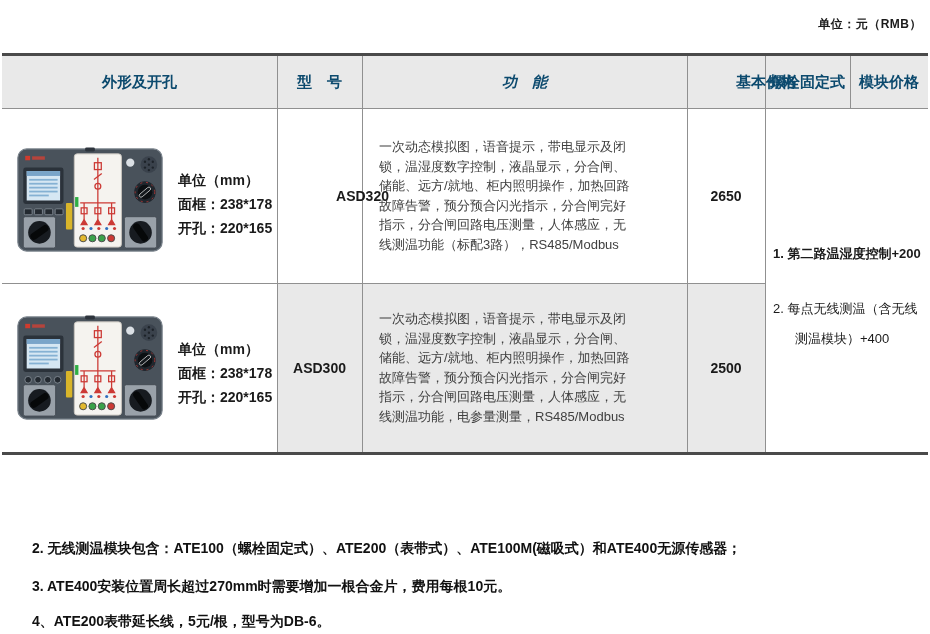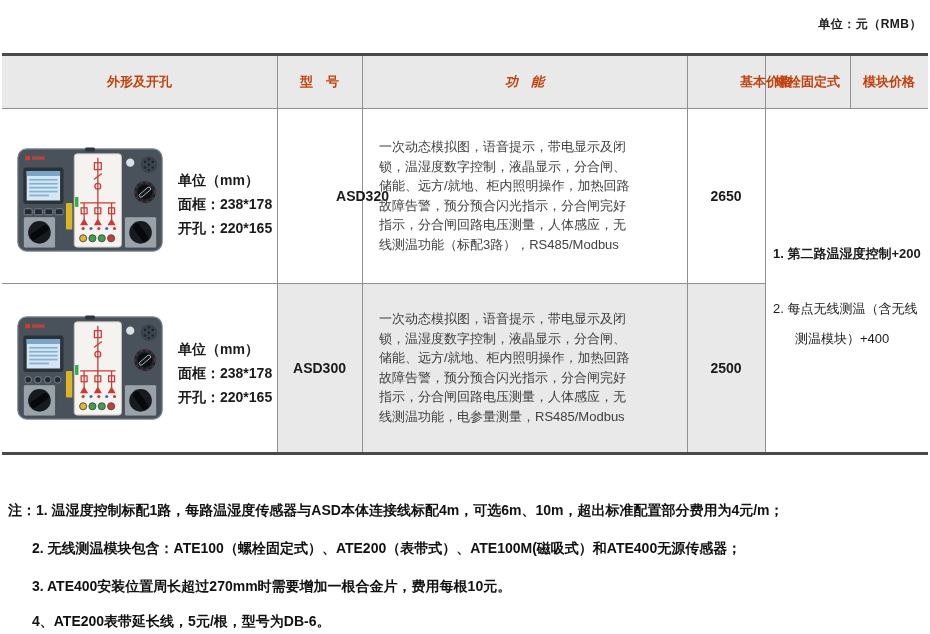--- a/index.html
+++ b/index.html
@@ -20,21 +20,21 @@
   .hline.headline{left:0;top:55px;width:926px;}
   .hline.rowline{left:0;top:230px;width:763px;}
   .vline{position:absolute;width:1px;background:#909090;top:3px;height:396px;}
   .vline.v1{left:275px;}
   .vline.v2{left:360px;}
   .vline.v3{left:685px;}
   .vline.v4{left:763px;}
   .vline.v5{left:848px;height:52px;}
   .hcell{
     position:absolute;top:3px;height:52px;display:flex;align-items:center;justify-content:center;
-    font-size:13px;font-weight:bold;color:#c2410c;
+    font-size:15px;font-weight:bold;color:#0c4a6e;
   }
   .cell-center{
     position:absolute;display:flex;align-items:center;justify-content:center;
     font-size:14px;font-weight:bold;
   }
   .func-cell{
     position:absolute;left:361px;width:324px;display:flex;align-items:center;
     box-sizing:border-box;padding-left:16px;
   }
   .func-text{font-size:13px;line-height:19.5px;white-space:pre-line;font-weight:normal;color:#404040;}
@@ -265,18 +265,17 @@
 
     <div class="optional-cell">
       <div class="optional-content">
         <div class="opt-item1">1. 第二路温湿度控制+200</div>
         <div class="opt-item2">2. 每点无线测温（含无线
 测温模块）+400</div>
       </div>
     </div>
   </div>
 
-  <div class="note n1">注：1. 温湿度控制标配1路，每路温湿度传感器与ASD本体连接线标配4m，可选6m、10m，超出标准配置部分费用为4元/m；</div>
   <div class="note n2">2. 无线测温模块包含：ATE100（螺栓固定式）、ATE200（表带式）、ATE100M(磁吸式）和ATE400无源传感器；</div>
   <div class="note n3">3. ATE400安装位置周长超过270mm时需要增加一根合金片，费用每根10元。</div>
   <div class="note n4">4、ATE200表带延长线，5元/根，型号为DB-6。</div>
 
 </div>
 
 </body></html>

